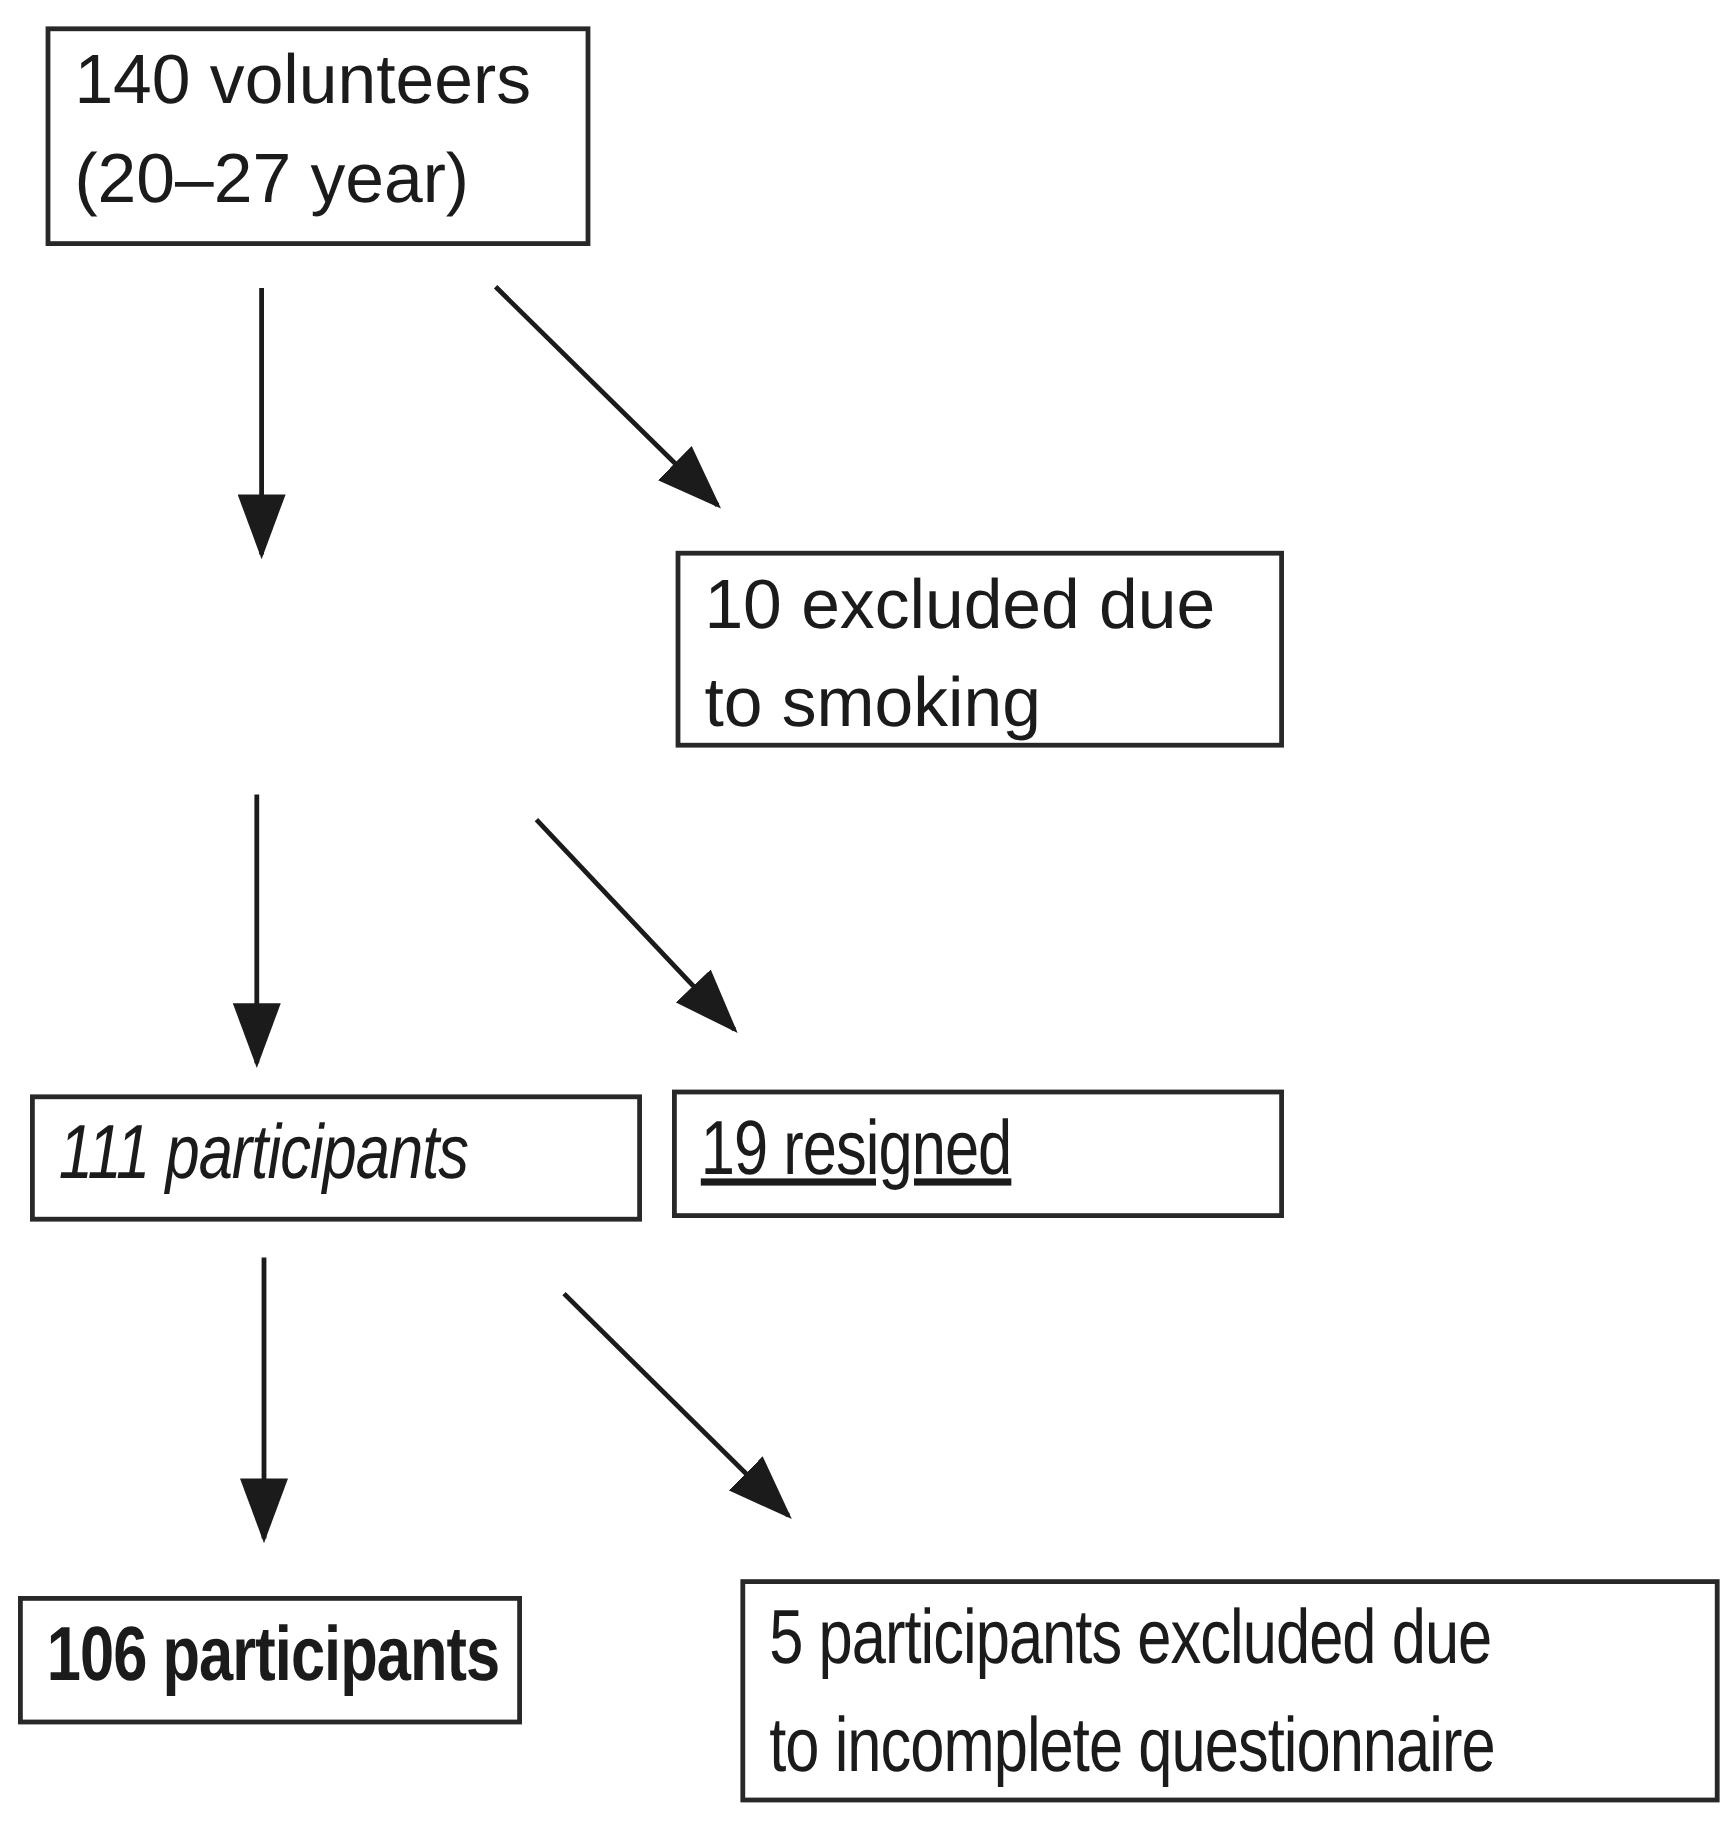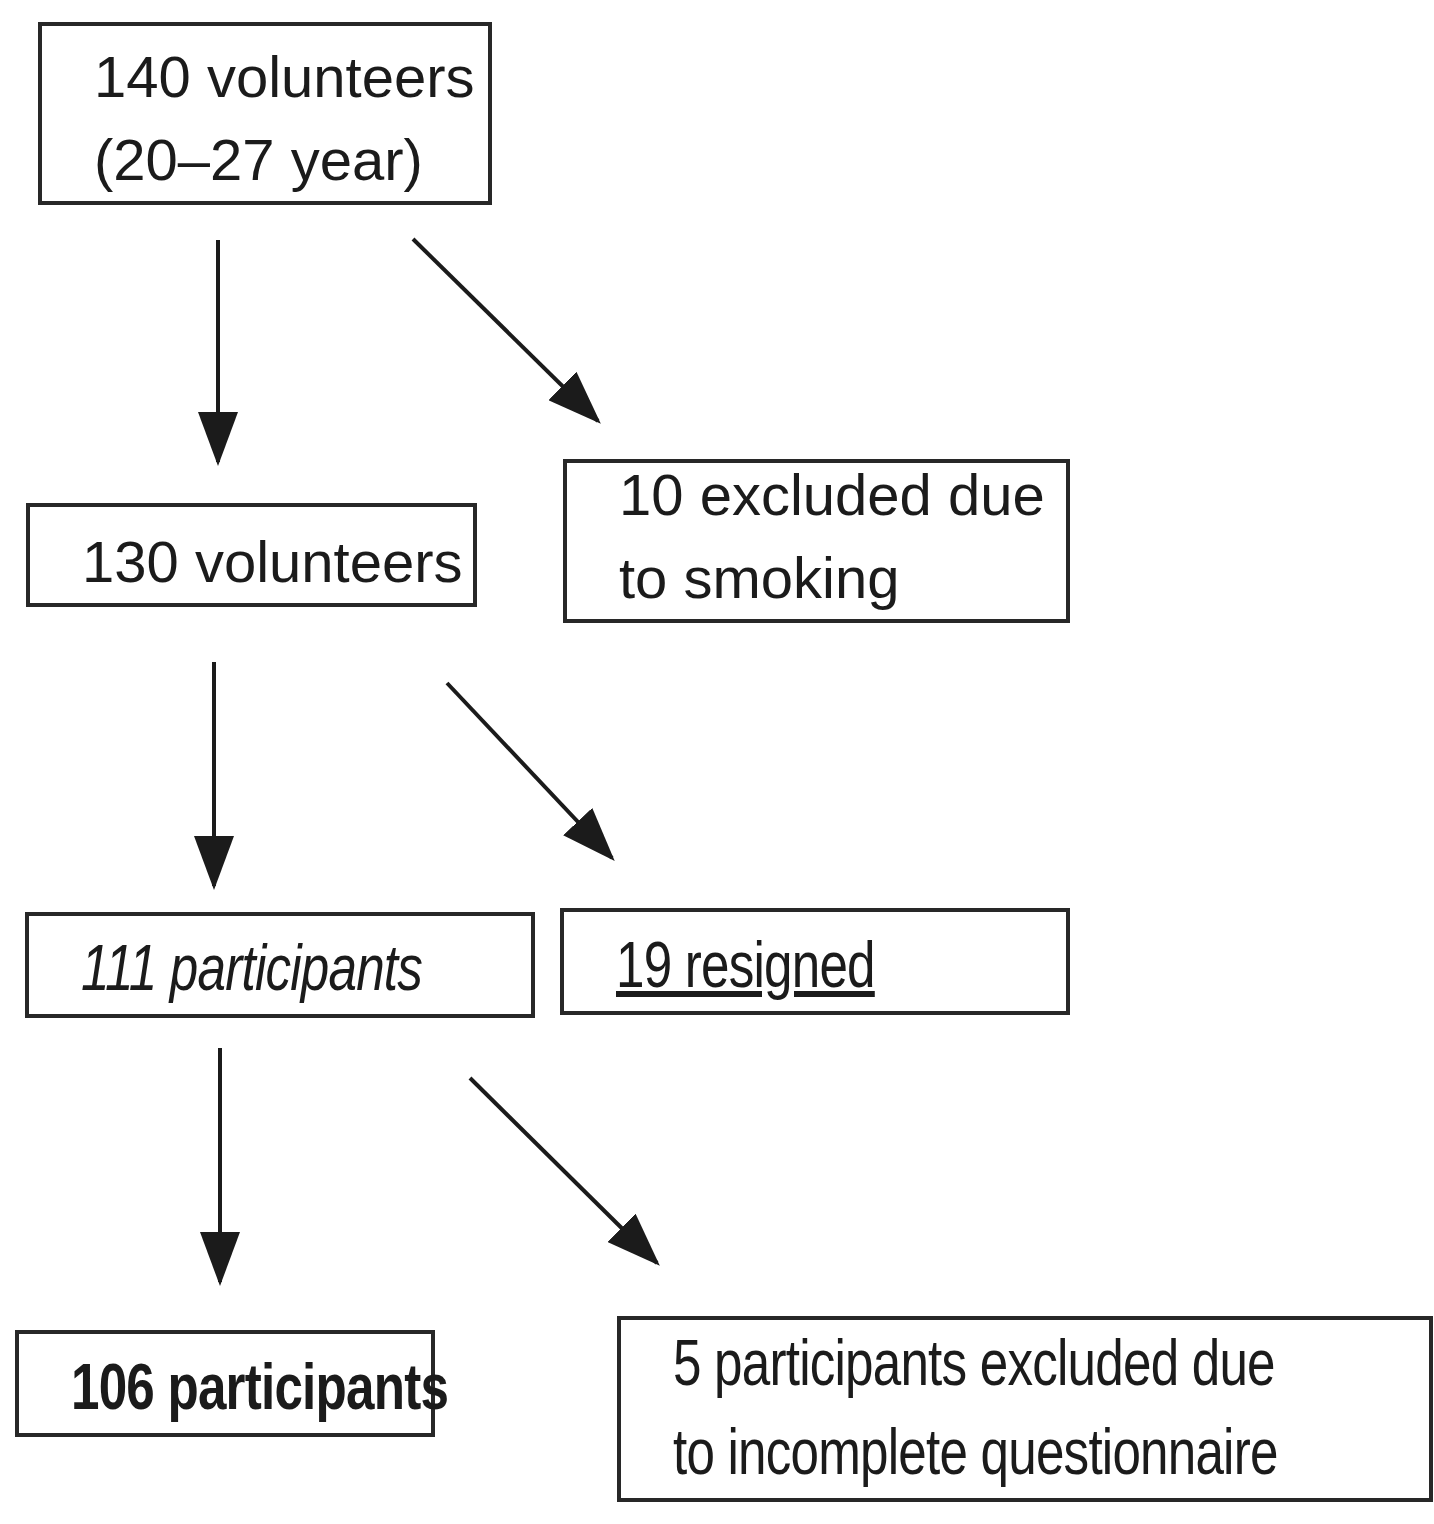--- a/index.html
+++ b/index.html
@@ -22,22 +22,22 @@
     top: 0;
     width: 1434px;
     height: 1524px;
   }
   .node {
     position: absolute;
     box-sizing: border-box;
     background: #ffffff;
     border: 4px solid #282828;
     display: flex;
-    align-items: flex-end;
-    padding-left: 52px;
+    align-items: flex-start;
+    padding-left: 20px;
     padding-right: 10px;
   }
   .label {
     display: inline-block;
     white-space: pre;
     font-size: 58px;
     line-height: 1.42;
     color: #1b1b1b;
   }
   .label.narrow {
@@ -76,23 +76,20 @@
     <line x1="447" y1="683" x2="612" y2="858" stroke="#1b1b1b" stroke-width="4" marker-end="url(#ah)"></line>
     <line x1="220" y1="1048" x2="220" y2="1282" stroke="#1b1b1b" stroke-width="4" marker-end="url(#ah)"></line>
     <line x1="470" y1="1078" x2="657" y2="1263" stroke="#1b1b1b" stroke-width="4" marker-end="url(#ah)"></line>
   </svg>
 
   <div class="node" id="node-140">
     <span class="label">140 volunteers
 (20–27 year)</span>
   </div>
 
-  <div class="node" id="node-130">
-    <span class="label">130 volunteers</span>
-  </div>
 
   <div class="node" id="node-smoke">
     <span class="label">10 excluded due
 to smoking</span>
   </div>
 
   <div class="node" id="node-111">
     <span class="label narrow">111 participants</span>
   </div>
 

